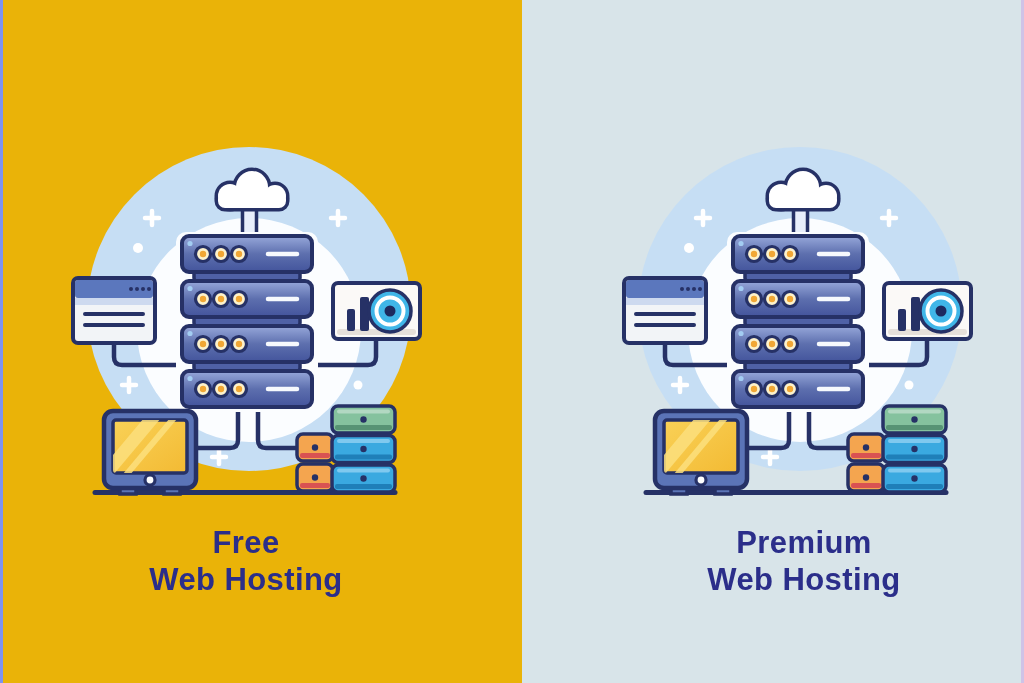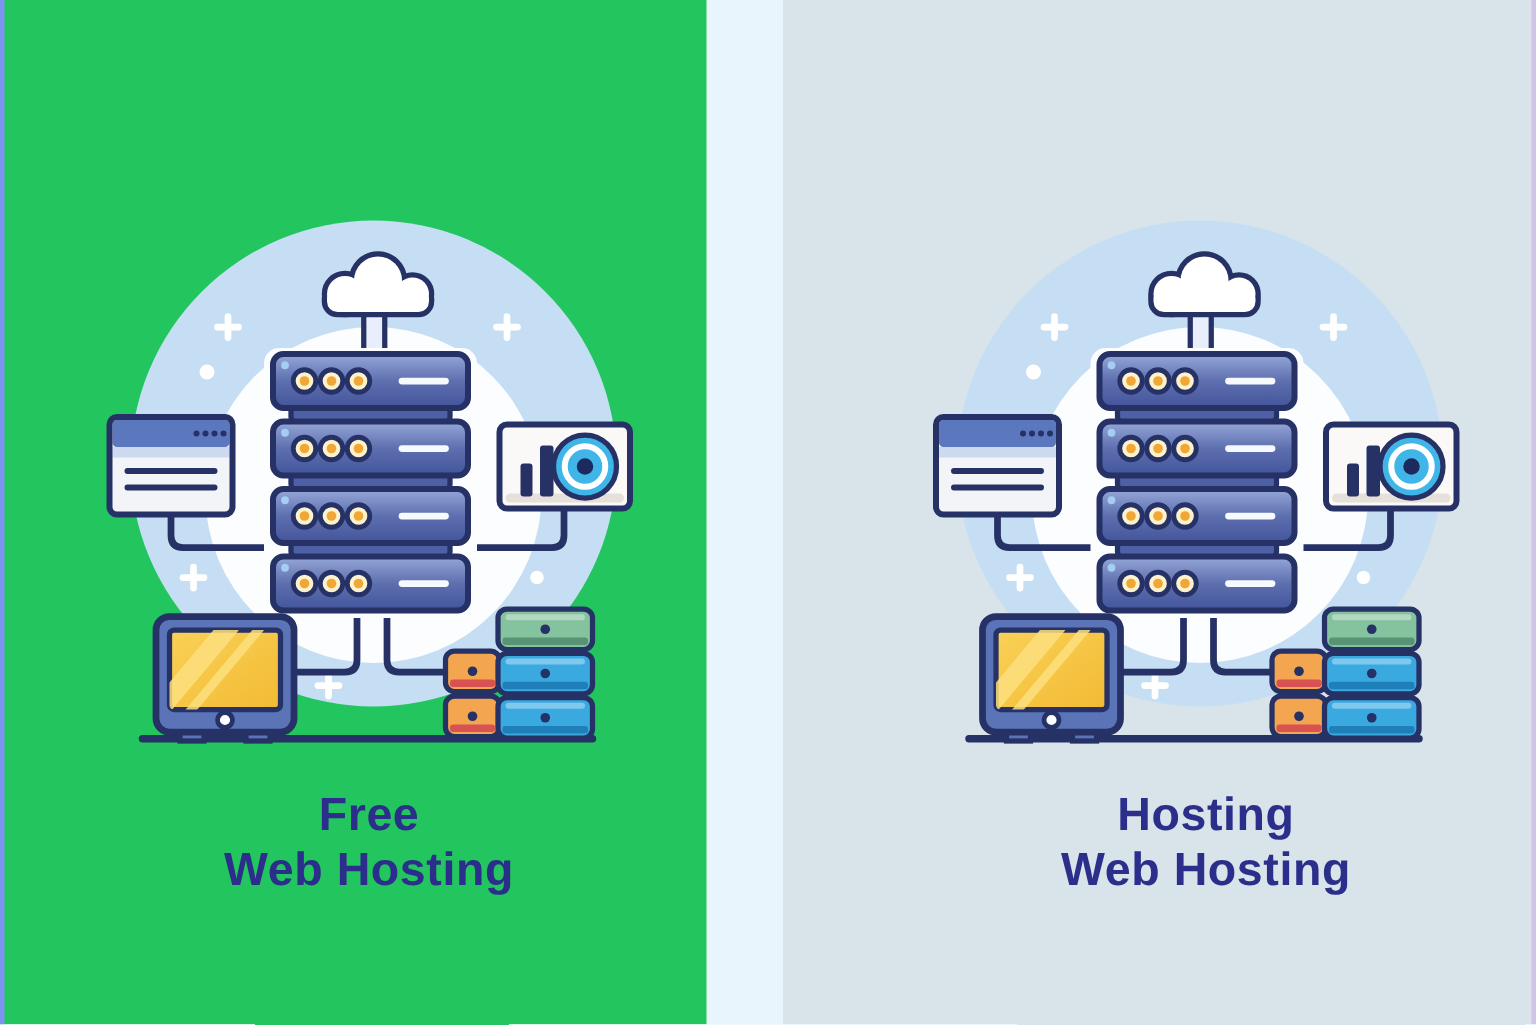--- a/index.html
+++ b/index.html
@@ -1,19 +1,19 @@
 <!DOCTYPE html>
 <html><head>
 <meta charset="utf-8">
 <style>
   html,body{margin:0;padding:0;}
   body{font-family:"Liberation Sans",sans-serif;}
   .canvas{position:relative;width:1024px;height:683px;overflow:hidden;background:#e8f5fd;}
   .panel{position:absolute;top:0;height:683px;}
-  .panel-left{left:0;width:471px;background:#22c55e;}
+  .panel-left{left:0;width:522px;background:#eab308;}
   .panel-right{left:522px;width:502px;background:#d8e4e9;}
   .edge-line{position:absolute;top:0;height:683px;width:3px;}
   .edge-left{left:0;background:#7e93ef;}
   .edge-right{right:0;background:#cfc3e7;}
   .illustration{position:absolute;width:400px;height:365px;top:140px;}
   .panel-left .illustration{left:49px;}
   .panel-right .illustration{left:78px;}
   .title{position:absolute;top:524px;width:420px;text-align:center;
          color:#2b2e8a;font-size:31px;font-weight:700;line-height:37px;
          letter-spacing:.4px;}
@@ -325,21 +325,21 @@
         <circle cx="314.5" cy="309" r="3.2" fill="#263166"></circle>
         <rect x="283" y="325" width="63" height="27" rx="6" fill="#3aa9e0" stroke="#263166" stroke-width="3.5"></rect>
         <rect x="286" y="344" width="57" height="5" rx="2" fill="#1f7fb8"></rect>
         <rect x="288" y="328.5" width="53" height="4" rx="2" fill="#7fc9ef"></rect>
         <circle cx="314.5" cy="338.5" r="3.2" fill="#263166"></circle>
       </g>
     </g>
   </svg>
 </div>
     <div class="title">
-      <div>Hosting</div>
+      <div>Premium</div>
       <div>Web Hosting</div>
     </div>
   </div>
 
 
   <div class="edge-line edge-left"></div>
   <div class="edge-line edge-right"></div>
 </div>
 
 </body></html>

